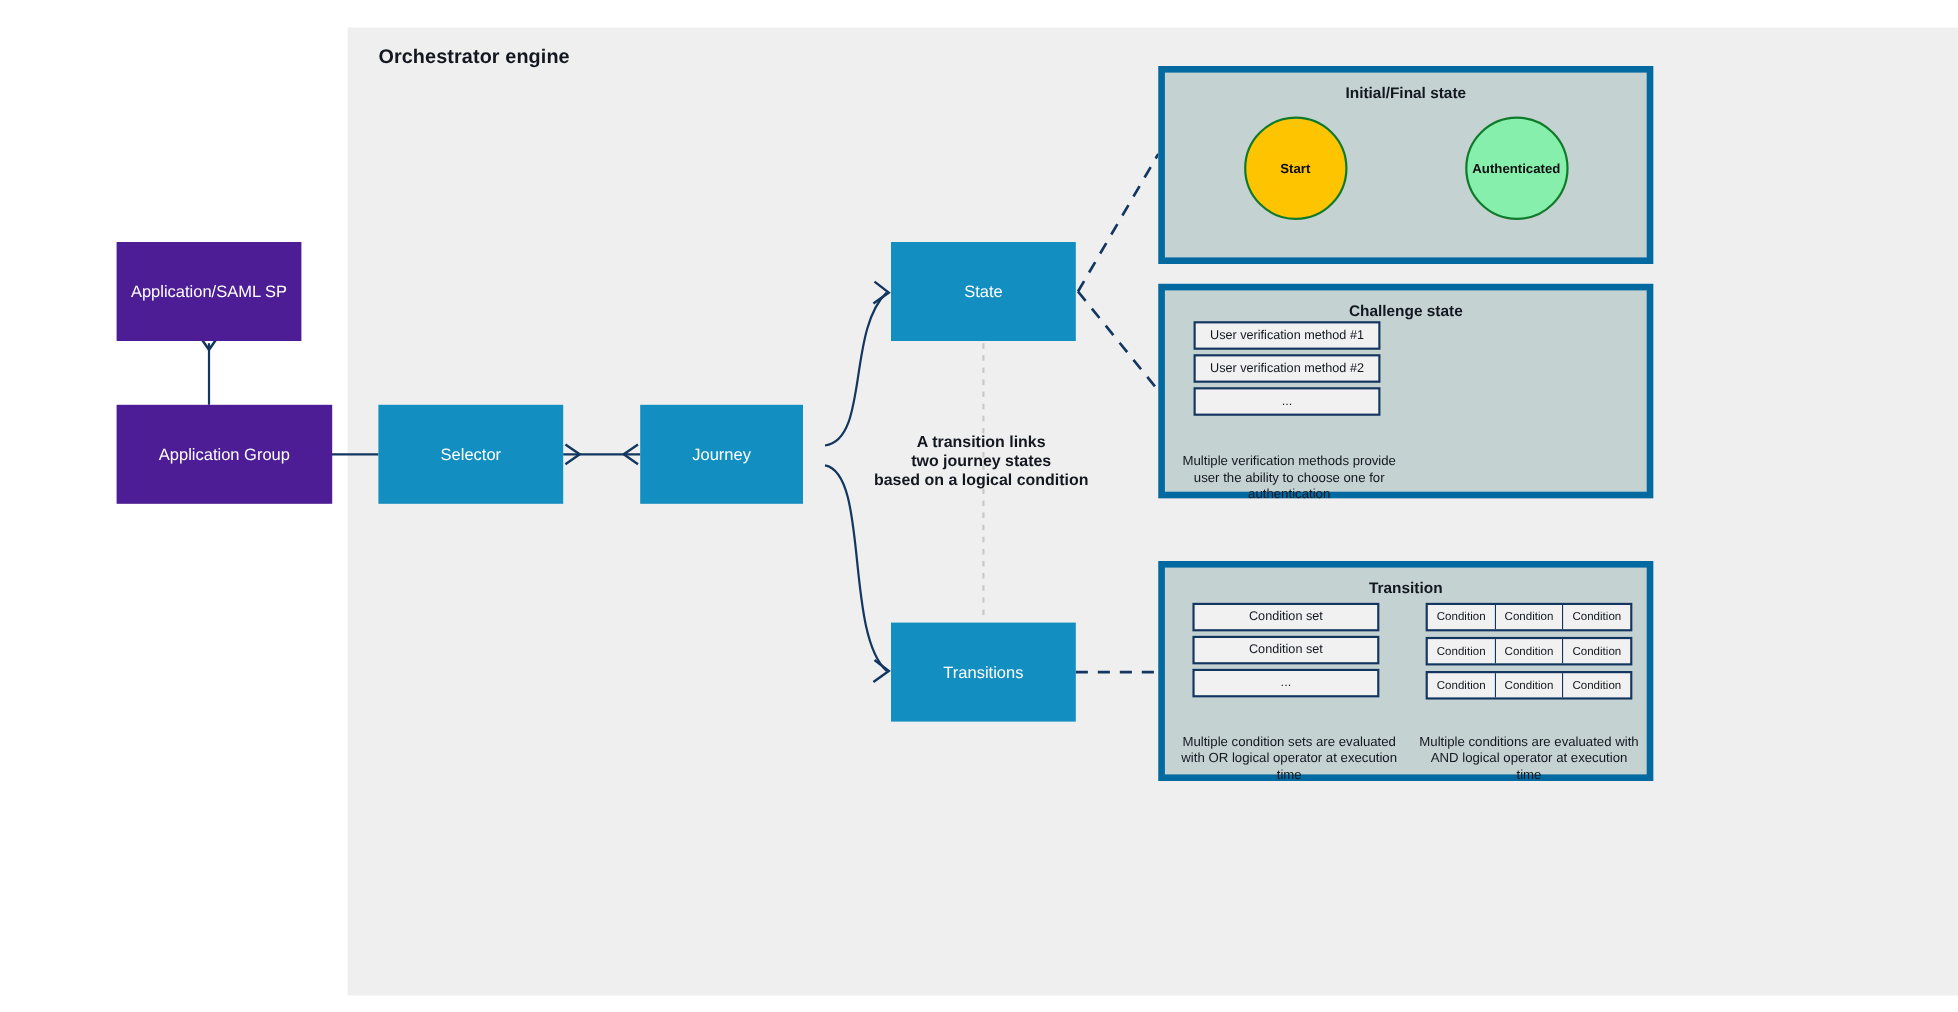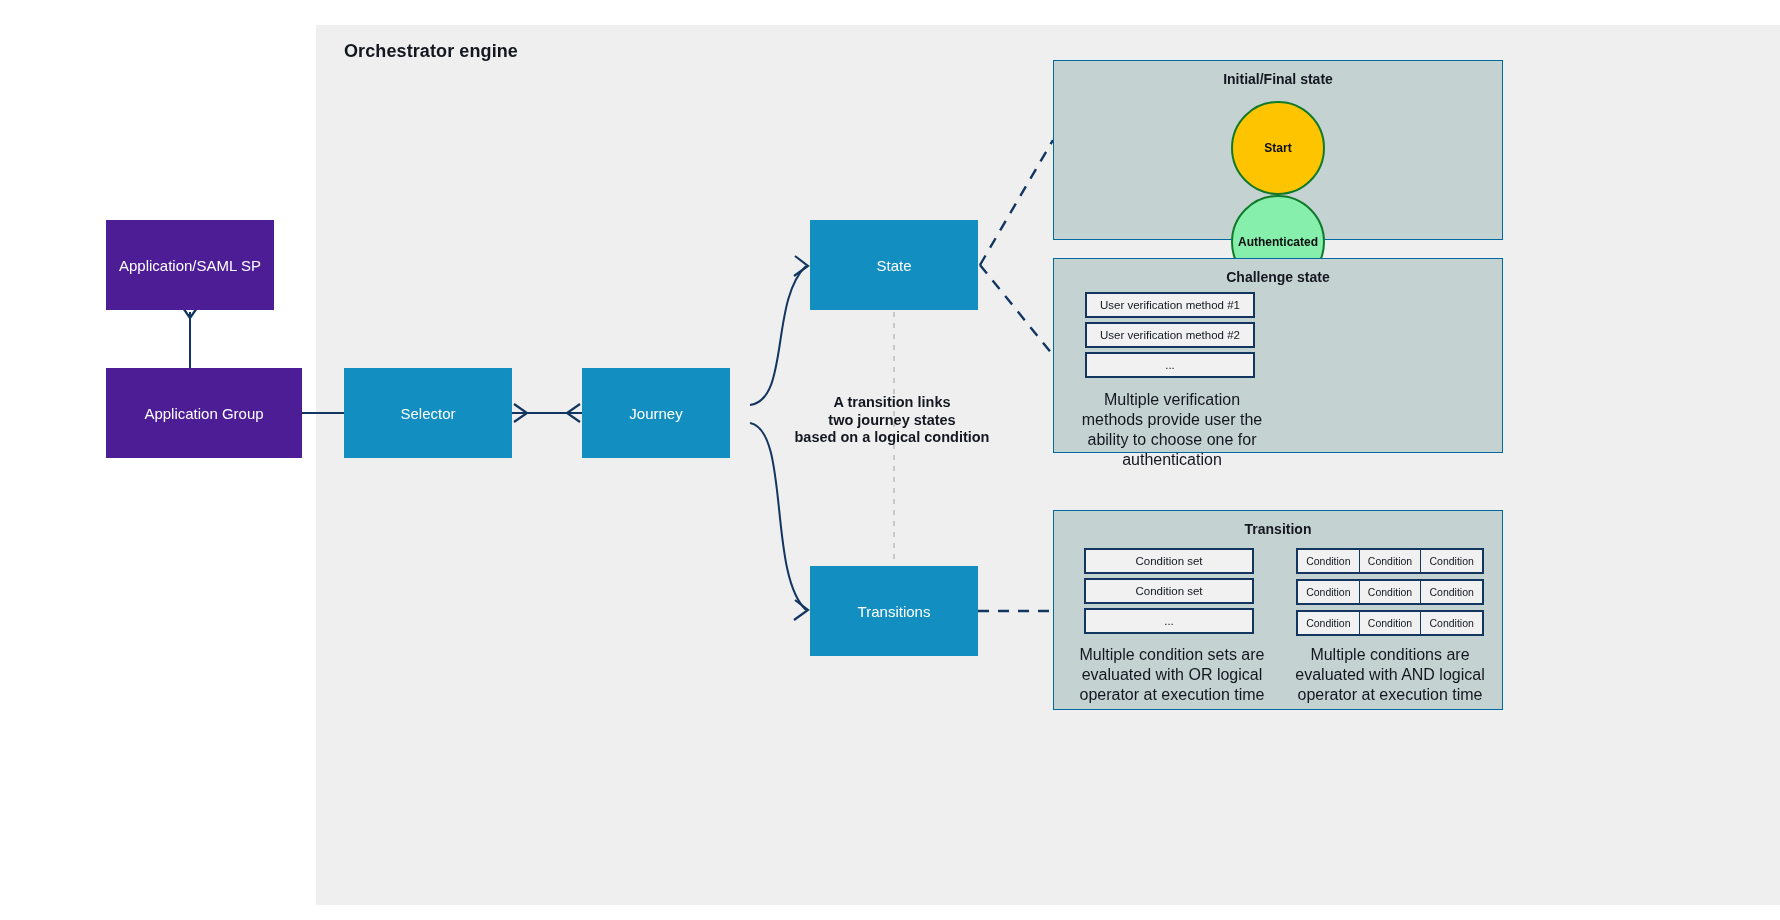--- a/index.html
+++ b/index.html
@@ -49,35 +49,35 @@
   .annotation{
     position:absolute;left:772px;top:394px;width:240px;
     text-align:center;font-size:14.5px;font-weight:bold;
     color:#131720;line-height:1.22;
   }
 
   
   .panel{
     position:absolute;
     background:#c5d2d2;
-    border:1px solid #0369a1;
+    border:6px solid #0369a1;
     box-sizing:border-box;
   }
   .panel-title{
     text-align:center;font-size:14px;font-weight:bold;color:#131720;
     margin-top:10px;
   }
   #panel-initial  {left:1053px;top:60px; width:450px;height:180px;}
   #panel-challenge{left:1053px;top:258px;width:450px;height:195px;}
   #panel-transition{left:1053px;top:510px;width:450px;height:200px;}
 
   
   .circle-row{
     display:flex;justify-content:space-around;align-items:center;
-    margin-top:14px;padding:0 18px;flex-direction:column;
+    margin-top:14px;padding:0 18px;
   }
   .state-circle{
     width:94px;height:94px;border-radius:50%;
     border:2px solid #0f7a2a;
     display:flex;align-items:center;justify-content:center;
     font-size:12px;font-weight:bold;color:#0b0d10;text-align:center;
     box-sizing:border-box;
   }
 
   
@@ -85,22 +85,22 @@
   .item-box{
     background:#f1f1f1;
     border:2px solid #12365f;
     box-sizing:border-box;
     height:26px;
     display:flex;align-items:center;justify-content:center;
     font-size:11.5px;color:#131720;
     margin-bottom:4px;
   }
   .caption{
-    font-size:16px;color:#131720;text-align:center;line-height:1.25;
-    margin-top:0;
+    font-size:12px;color:#131720;text-align:center;line-height:1.25;
+    margin-top:22px;
   }
 
   #challenge-items{left:1085px;top:292px;width:170px;}
   #challenge-caption{position:absolute;left:1072px;top:390px;width:200px;}
 
   #cset-col{left:1084px;top:548px;width:170px;}
   #cset-caption{position:absolute;left:1072px;top:645px;width:200px;}
 
   #cond-grid{left:1296px;top:548px;width:188px;text-align:right;}
   .cond-row{

